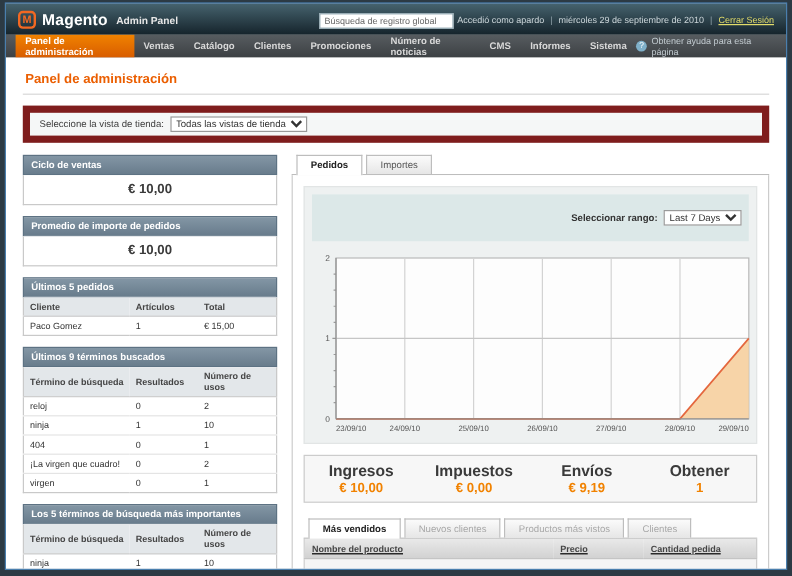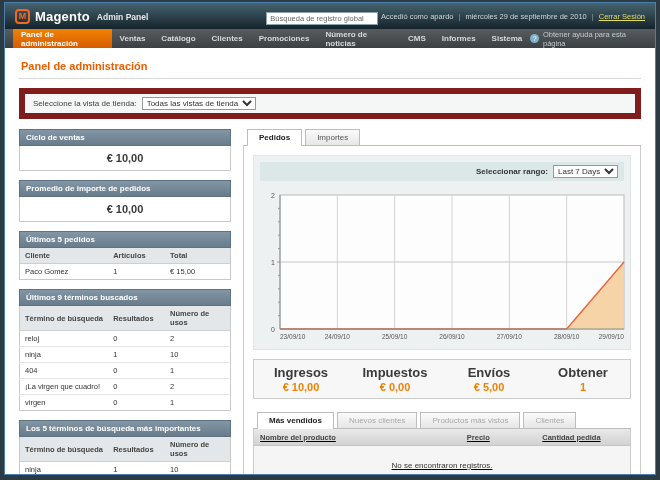--- a/index.html
+++ b/index.html
@@ -52,21 +52,21 @@
   table.data th:nth-child(3), table.data td:nth-child(3) { width:31%; }
 
   
   .tabs { display:flex; gap:3px; border-bottom:1px solid #bdbdbd; align-items:flex-end; padding-left:4px; }
   .tab { font-size:8px; color:#555; padding:3px 11px; border:1px solid #bdbdbd; border-bottom:none; background:linear-gradient(#fbfbfb,#e6e6e6); cursor:pointer; }
   .tab.active { background:#fff; font-weight:bold; color:#222; margin-bottom:-1px; padding-bottom:4px; }
   .tab.disabled { color:#a8a8a8; cursor:default; }
   .panel-body { border:1px solid #cccccc; border-top:none; padding:9px; background:#fff; }
 
   .chart-block { background:#eef1f1; border:1px solid #e2e5e5; padding:6px 6px 2px 6px; }
-  .range-bar { background:#dce8e8; padding:3px 6px; font-size:8px; color:#333; text-align:right; margin-bottom:8px; display:flex; justify-content:flex-end; align-items:center; gap:5px; }
+  .range-bar { background:#dce8e8; padding:13px 6px; font-size:8px; color:#333; text-align:right; margin-bottom:8px; display:flex; justify-content:flex-end; align-items:center; gap:5px; }
   .range-label { font-weight:bold; }
   #chart-mount { text-align:center; }
   #chart-mount svg { display:block; margin:0 auto; font-family:"Liberation Sans",sans-serif; }
 
   .stats-row { display:flex; border:1px solid #cccccc; background:#f7f7f7; margin-top:9px; padding:5px 0; }
   .stat { flex:1; text-align:center; }
   .stat-label { font-size:13px; font-weight:bold; color:#3a3a3a; }
   .stat-value { font-size:11px; font-weight:bold; color:#f18200; margin-top:1px; }
 
   .bottom-block { margin-top:13px; }
@@ -277,21 +277,21 @@
                 <div class="stat">
                   <div class="stat-label">Ingresos</div>
                   <div class="stat-value">€ 10,00</div>
                 </div>
                 <div class="stat">
                   <div class="stat-label">Impuestos</div>
                   <div class="stat-value">€ 0,00</div>
                 </div>
                 <div class="stat">
                   <div class="stat-label">Envíos</div>
-                  <div class="stat-value">€ 5,00</div>
+                  <div class="stat-value">€ 9,19</div>
                 </div>
                 <div class="stat">
                   <div class="stat-label">Obtener</div>
                   <div class="stat-value">1</div>
                 </div>
               </div>
 
             <div class="bottom-block">
               <div class="tabs" id="bottom-tabs">
                   <span class="tab active">Más vendidos</span>

